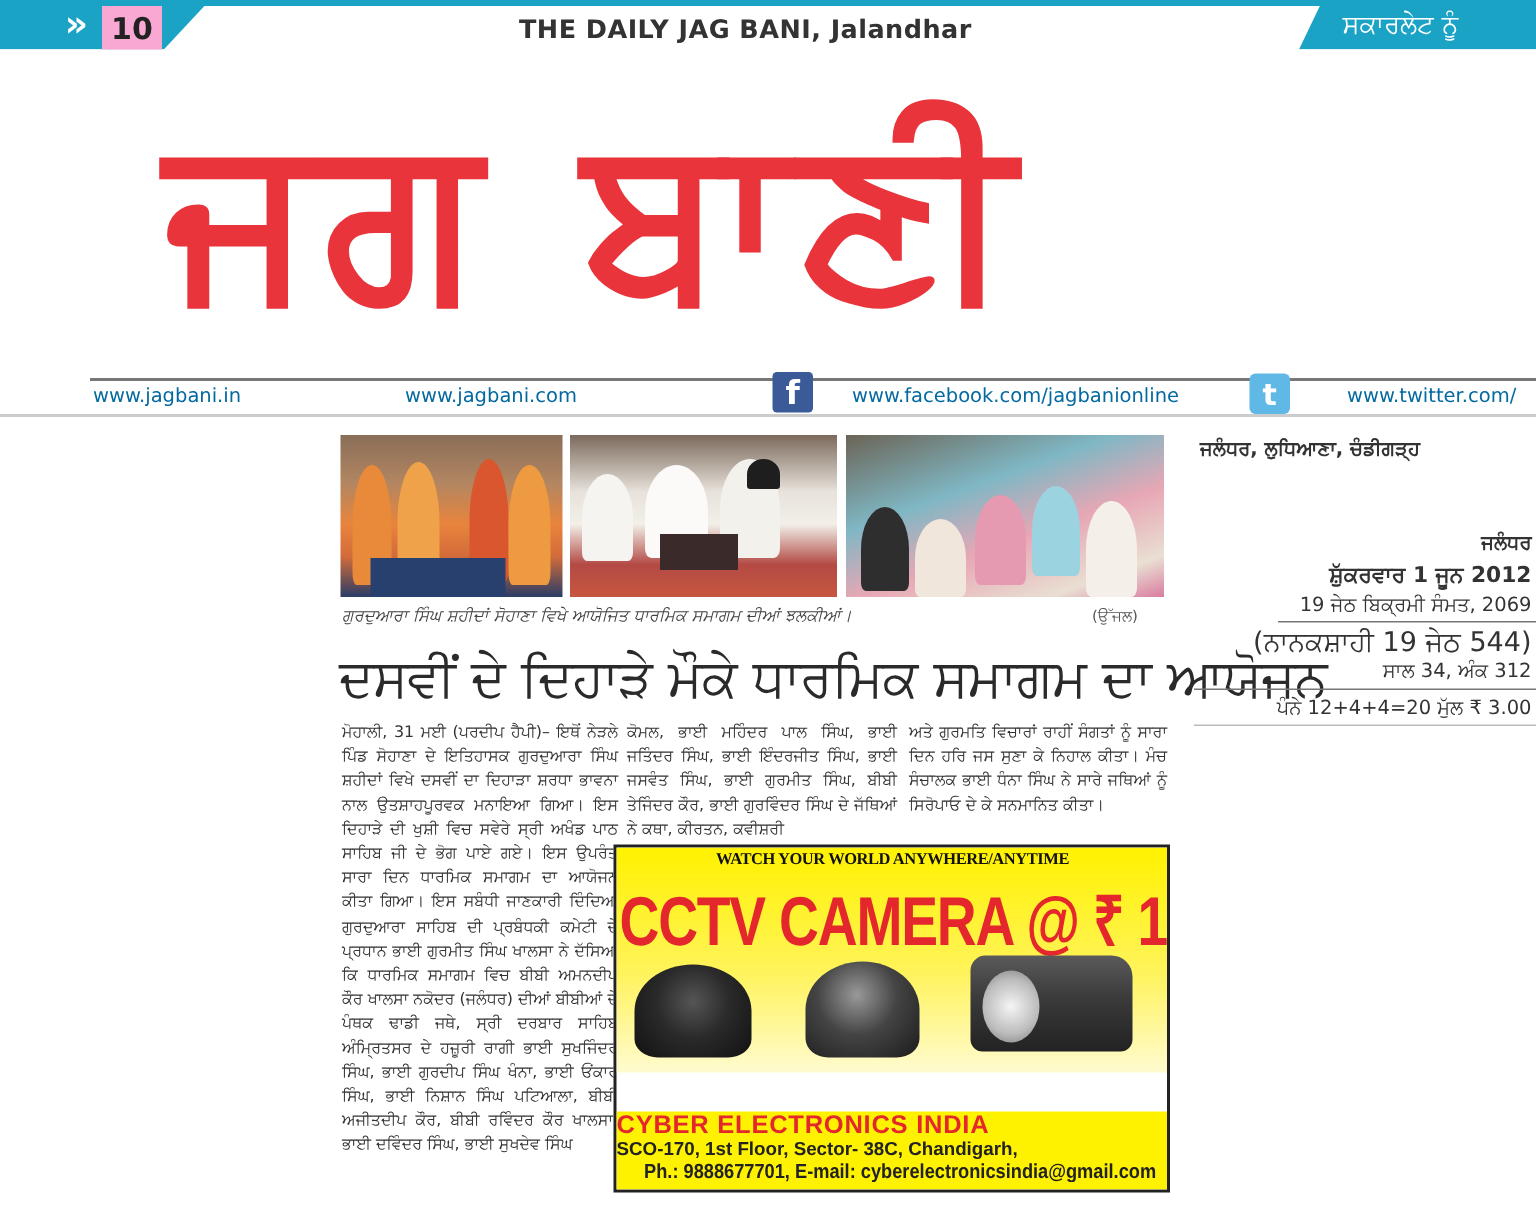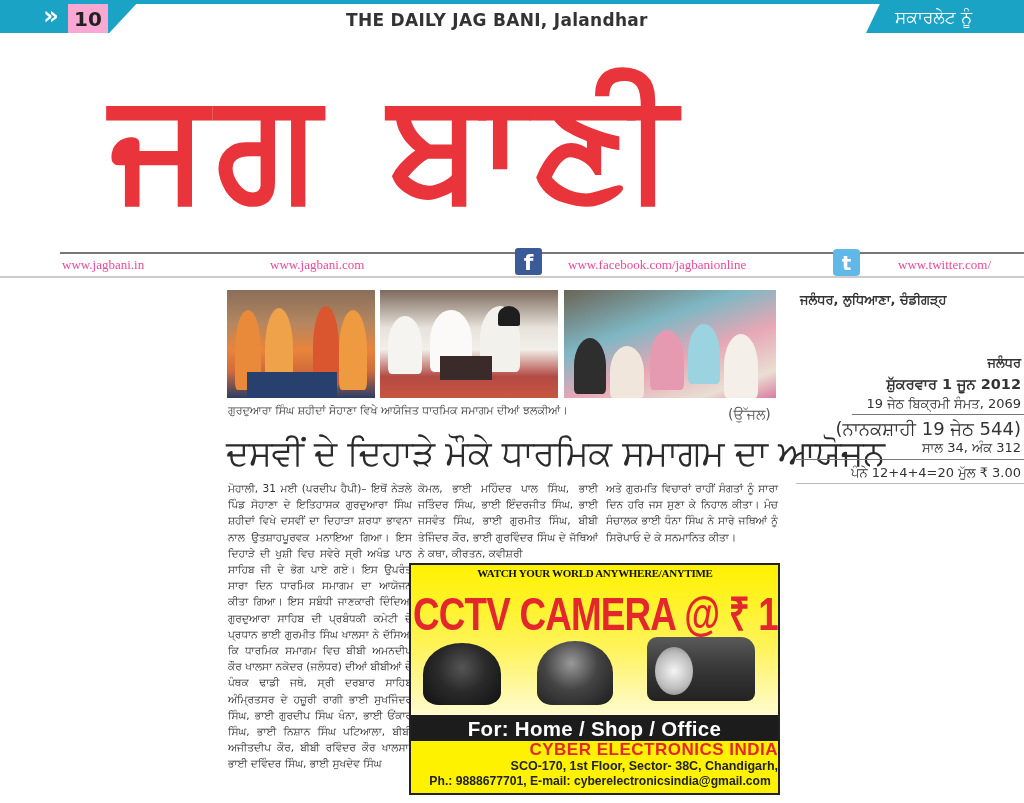--- a/index.html
+++ b/index.html
@@ -14,33 +14,33 @@
   .daily { left:346px; top:10px; font-size:17px; font-weight:bold; color:#333; letter-spacing:0.3px; }
   .topbar-right { left:866px; top:0; width:158px; height:33px; background:#1aa3c4; clip-path:polygon(10% 0,100% 0,100% 100%,0 100%); }
   .topbar-right-text { left:895px; top:7px; color:#fff; font-size:17px; white-space:nowrap; }
 
   
   .masthead { left:110px; top:55px; width:790px; height:180px; color:#e8343a; font-family:"DejaVu Sans", sans-serif; font-weight:bold; font-size:150px; line-height:180px; letter-spacing:8px; }
 
   
   .links-topline { left:60px; top:252px; width:964px; height:2px; background:#777; }
   .links-botline { left:0; top:276px; width:1024px; height:2px; background:#ccc; }
-  .link { top:257px; font-size:13px; color:#ec4899; white-space:nowrap;font-family:Liberation Serif, serif; }
+  .link { top:257px; font-size:13px; color:#0369a1; white-space:nowrap; }
   .fb-icon { left:515px; top:248px; width:27px; height:27px; background:#3b5b98; border-radius:3px; color:#fff; font-weight:bold; font-size:22px; line-height:30px; text-align:center; }
   .tw-icon { left:833px; top:249px; width:27px; height:27px; background:#5fb8e6; border-radius:4px; color:#fff; font-weight:bold; font-size:20px; line-height:28px; text-align:center; }
 
   
   .photo { top:290px; height:108px; overflow:hidden; }
   .photo1 { left:227px; width:148px; background:linear-gradient(180deg,#8a6e58 0%,#b38661 30%,#e8843c 55%,#d26b3a 75%,#2b3d66 100%); }
   .photo2 { left:380px; width:178px; background:linear-gradient(180deg,#7c6a5c 0%,#e7e2db 35%,#f2efe9 55%,#b34a44 80%,#c7563f 100%); }
   .photo3 { left:564px; width:212px; background:linear-gradient(160deg,#6b6456 0%,#7fb7c4 35%,#e7a7b5 60%,#e9dfd2 85%,#d97ca0 100%); }
   .photo .fig { position:absolute; border-radius:50% 50% 10% 10%; }
 
-  .caption { left:228px; top:404px; font-size:11px; color:#444; white-space:nowrap;text-align:right; }
-  .credit { left:728px; top:406px; font-size:14px; color:#555; }
+  .caption { left:228px; top:404px; font-size:11px; font-style:italic; color:#444; white-space:nowrap;text-align:right; }
+  .credit { left:728px; top:406px; font-size:10px; color:#555; }
 
   
   .headline { left:226px; top:430px; width:555px; font-size:35px; font-weight:normal; color:#2a2a2a; white-space:nowrap; letter-spacing:-0.5px; line-height:46px; }
 
   
   .col { font-size:10.6px; line-height:16.2px; color:#333; text-align:justify; }
   .col1 { left:228px; top:480px; width:184px; }
   .col2 { left:418px; top:480px; width:180px; }
   .col3 { left:606px; top:480px; width:172px; }
   .col p { margin:0; }
@@ -49,21 +49,21 @@
   .ad { left:409px; top:563px; width:367px; height:228px; background:#fff; border:2px solid #222; overflow:hidden; }
   .ad-top { position:absolute; left:0; top:0; width:367px; height:150px; background:linear-gradient(180deg,#fff200 0%,#fff35a 55%,#fffbd0 100%); }
   .ad-watch { position:absolute; left:4px; top:2px; width:360px; font-family:Liberation Serif, serif; font-weight:bold; font-size:11px; color:#111; text-align:center; white-space:nowrap; letter-spacing:-0.3px; }
   .ad-cctv { position:absolute; left:2px; top:16px; width:363px; font-family:"Liberation Sans", sans-serif; font-weight:bold; font-size:46px; color:#e3272c; white-space:nowrap; transform:scaleX(0.80); transform-origin:left; letter-spacing:-1px; }
   .cam { position:absolute; }
   .cam1 { left:12px; top:78px; width:78px; height:62px; border-radius:50% 50% 20% 20%; background:radial-gradient(circle at 50% 40%,#555 0%,#2a2a2a 45%,#111 100%); }
   .cam2 { left:126px; top:76px; width:76px; height:64px; border-radius:50% 50% 20% 20%; background:radial-gradient(circle at 45% 35%,#999 0%,#444 45%,#1b1b1b 100%); }
   .cam3 { left:236px; top:72px; width:108px; height:64px; border-radius:10px 14px 8px 8px; background:linear-gradient(180deg,#5a5a5a 0%,#3a3a3a 45%,#222 100%); }
   .cam3 .lens { position:absolute; left:8px; top:10px; width:38px; height:48px; border-radius:50%; background:radial-gradient(circle,#f5f5f5 0%,#bbb 60%,#777 100%); }
   .ad-for { position:absolute; left:0; top:150px; width:367px; height:26px; background:#1c1c1c; color:#fff; font-family:"Liberation Sans", sans-serif; font-weight:bold; font-size:20.5px; text-align:center; line-height:27px; white-space:nowrap; letter-spacing:0.3px; }
-  .ad-bottom { position:absolute; left:0; top:176px; width:367px; height:52px; background:#fff200; text-align:right; font-family:"Liberation Sans", sans-serif; white-space:nowrap; }
+  .ad-bottom { position:absolute; left:0; top:176px; width:367px; height:52px; background:#fff200; text-align:left; font-family:"Liberation Sans", sans-serif; white-space:nowrap; }
   .ad-cyber { font-weight:bold; font-size:17px; color:#e3272c; line-height:18px; letter-spacing:0.5px; }
   .ad-addr { font-size:12.5px; color:#222; line-height:14px;font-weight:bold; }
   .ad-ph { font-size:13.5px; font-weight:bold; color:#222; line-height:16px; transform:scaleX(0.9); transform-origin:center; }
 
   
   .rp { font-size:12.5px; color:#333; white-space:nowrap; }
   .rp-cities { left:800px; top:292px; font-weight:bold; font-size:13px; }
   .rp-city { right:3px; top:355px; font-weight:bold; font-size:13px; text-align:right; }
   .rp-date { right:3px; top:376px; font-weight:bold; font-size:14.5px; text-align:right; }
   .rp-bikrami { right:3px; top:396px; font-size:13px; text-align:right; }
@@ -134,21 +134,20 @@
 
 <div class="abs ad">
   <div class="ad-top"></div>
   <div class="ad-watch">WATCH YOUR WORLD ANYWHERE/ANYTIME</div>
   <div class="ad-cctv">CCTV CAMERA @ ₹ 1099/-</div>
   <div class="cam cam1"></div>
   <div class="cam cam2"></div>
   <div class="cam cam3">
       <div class="lens"></div>
     </div>
-  <div class="ad-for">For: Home / Shop / Office</div>
   <div class="ad-bottom">
     <div class="ad-cyber">CYBER ELECTRONICS INDIA</div>
     <div class="ad-addr">SCO-170, 1st Floor, Sector- 38C, Chandigarh,</div>
     <div class="ad-ph">Ph.: 9888677701, E-mail: cyberelectronicsindia@gmail.com</div>
   </div>
 </div>
 
 <div class="abs rp rp-cities">ਜਲੰਧਰ, ਲੁਧਿਆਣਾ, ਚੰਡੀਗੜ੍ਹ</div>
 <div class="abs rp rp-city">ਜਲੰਧਰ</div>
 <div class="abs rp rp-date">ਸ਼ੁੱਕਰਵਾਰ 1 ਜੂਨ 2012</div>

